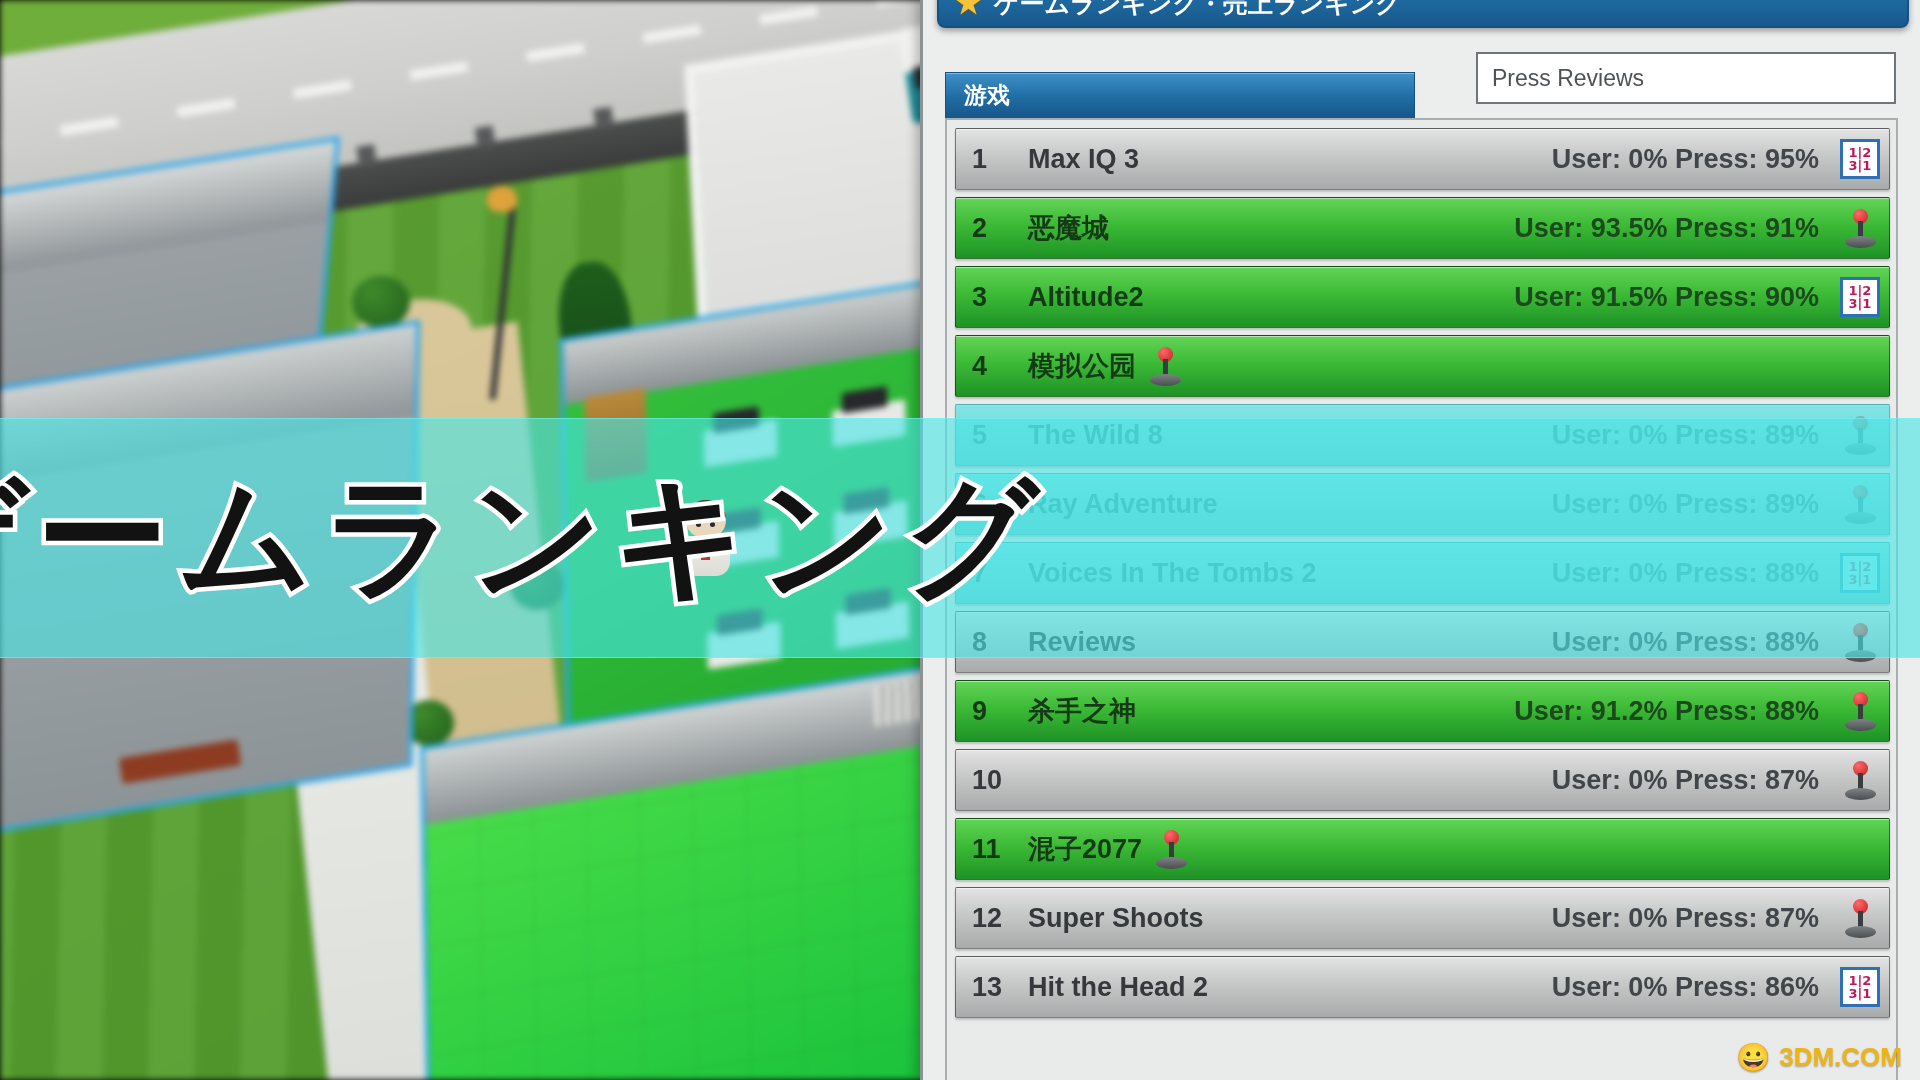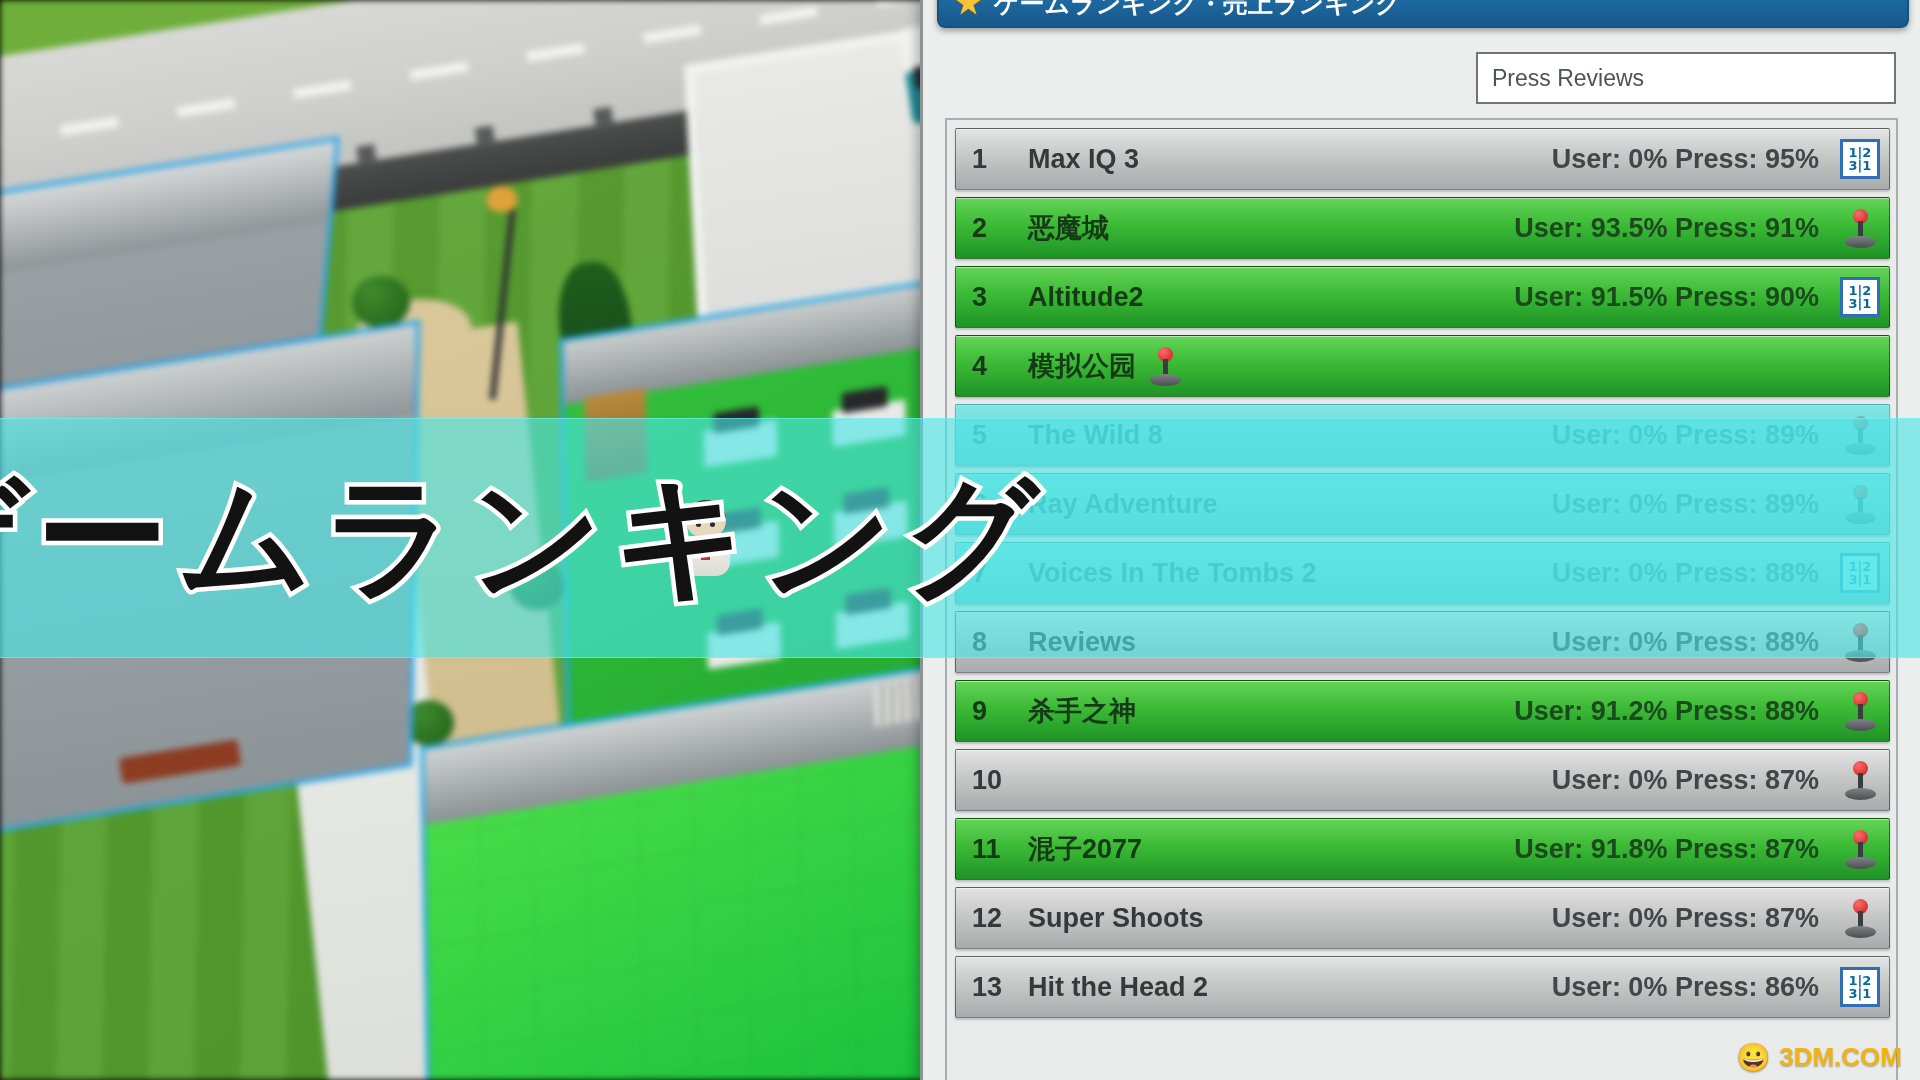--- a/index.html
+++ b/index.html
@@ -170,21 +170,21 @@
   .row .scores {
     margin-left:auto; margin-right:12px; font-weight:bold; white-space:nowrap;
   }
   .row.grey .scores { color:#41464a; }
   .row.green .scores { color:#1b4a1c; }
   .row .badge { width:58px; display:flex; align-items:center; justify-content:center; }
 
   .ic-dice {
     width:40px; height:40px; background:#fff; border:3px solid #2f6fb5;
     display:flex; flex-direction:column; justify-content:center; align-items:center;
-    font-size:13px; line-height:13px; font-weight:bold; color:#0369a1;
+    font-size:13px; line-height:13px; font-weight:bold; color:#be185d;
     font-family:"DejaVu Sans", sans-serif;
   }
   .ic-joy { position:relative; width:40px; height:40px; }
   .ic-joy .ball { position:absolute; left:13px; top:1px; width:15px; height:15px; border-radius:50%;
     background:radial-gradient(circle at 35% 30%, #ff6a6a, #c21d1d); }
   .ic-joy .stick{ position:absolute; left:18px; top:13px; width:5px; height:17px; background:#3a3d40; }
   .ic-joy .base { position:absolute; left:5px; bottom:0; width:31px; height:12px; border-radius:50%;
     background:linear-gradient(180deg,#7e8386,#4a4e51); }
 
   
@@ -280,20 +280,25 @@
 
     <div id="titlebar">
       <span class="star">★</span>
       <span>ゲームランキング・売上ランキング</span>
     </div>
 
     <div id="filterbox">
       <span>Press Reviews</span>
     </div>
 
+    <div id="tabrow">
+      <div id="tab-games">
+        <span>游戏</span>
+      </div>
+    </div>
 
     <div id="listwrap">
         <div class="row grey">
           <span class="rank">1</span>
           <span class="title">Max IQ 3</span>
           <span class="scores">User: 0%  Press: 95%</span>
           <span class="badge">
             <span class="ic-dice">
               <span>1|2</span>
               <span>3|1</span>
@@ -400,21 +405,20 @@
             <span class="ic-joy">
               <span class="ball"></span>
               <span class="stick"></span>
               <span class="base"></span>
             </span>
           </span>
         </div>
         <div class="row green">
           <span class="rank">11</span>
           <span class="title">混子2077</span>
-          <span class="scores">User: 91.8%  Press: 87%</span>
           <span class="badge">
             <span class="ic-joy">
               <span class="ball"></span>
               <span class="stick"></span>
               <span class="base"></span>
             </span>
           </span>
         </div>
         <div class="row grey">
           <span class="rank">12</span>

